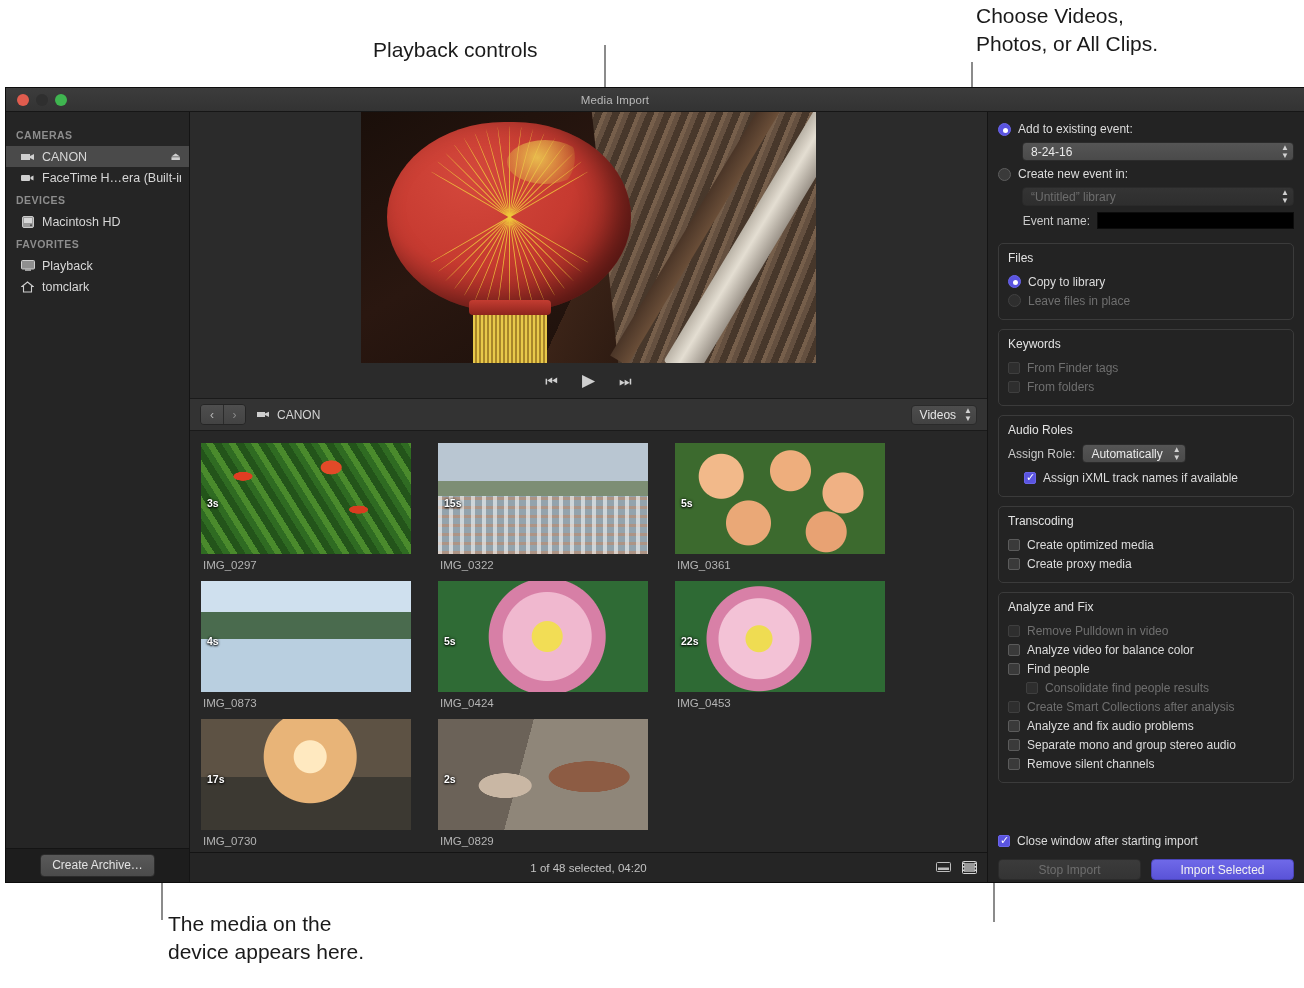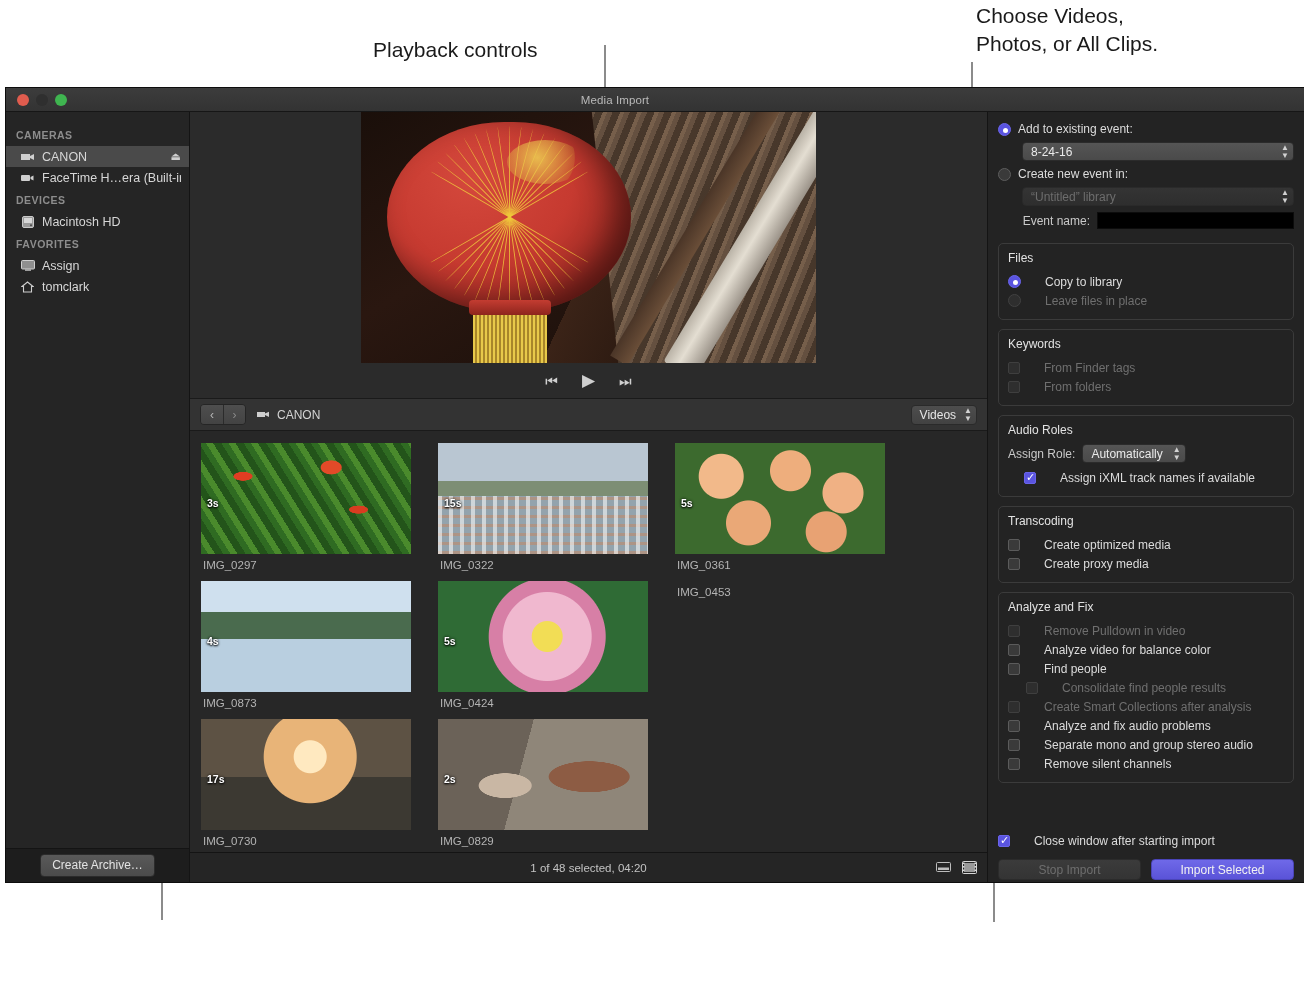--- a/index.html
+++ b/index.html
@@ -346,21 +346,21 @@
   .field-label { color: #c9c9c9; }
   .textfield { background: #000; border: 1px solid #0c0c0c; height: 17px; flex: 1; }
 
   .group {
     border: 1px solid #3b3b3b;
     border-radius: 5px;
     padding: 7px 9px 9px 9px;
     margin-bottom: 9px;
   }
   .group-title { font-size: 12px; color: #e2e2e2; margin-bottom: 7px; }
-  .chk-row { display: flex; align-items: center; gap: 24px; height: 19px; }
+  .chk-row { display: flex; align-items: center; gap: 7px; height: 19px; }
   .chk {
     width: 12px; height: 12px; border-radius: 2px;
     border: 1px solid #5b5b5b; background: #3a3a3a; flex: none;
     position: relative;
   }
   .chk.on { background: #5a54e0; border-color: #6a64ea; }
   .chk.on::after {
     content:"✓"; position:absolute; left:1px; top:-2px;
     font-size: 11px; color: #fff; line-height: 12px;
   }
@@ -386,20 +386,22 @@
   <div class="callout" style="left:373px; top:36px;">Playback controls</div>
   <div class="leader v" style="left:604px; top:45px; height:321px;"></div>
   <div class="leader h" style="left:567px; top:364px; width:76px;"></div>
   <div class="leader v" style="left:567px; top:358px; height:8px;"></div>
   <div class="leader v" style="left:641px; top:358px; height:8px;"></div>
 
   <div class="callout" style="left:976px; top:2px;">Choose Videos,
 Photos, or All Clips.</div>
   <div class="leader v" style="left:971px; top:62px; height:340px;"></div>
 
+  <div class="callout" style="left:168px; top:910px;">The media on the
+device appears here.</div>
   <div class="leader v" style="left:161px; top:630px; height:290px;"></div>
   <div class="leader h" style="left:161px; top:630px; width:20px;"></div>
 
   <div class="leader v" style="left:993px; top:870px; height:52px;"></div>
   <div class="leader h" style="left:975px; top:870px; width:36px;"></div>
   <div class="leader v" style="left:975px; top:870px; height:10px;"></div>
   <div class="leader v" style="left:1009px; top:870px; height:10px;"></div>
 
   <div class="window">
 
@@ -451,21 +453,21 @@
           </div>
 
           <div class="sb-header">FAVORITES</div>
           <div class="sb-item">
             <span class="sb-ico">
               <svg width="14" height="11" viewBox="0 0 14 11">
                   <rect x="0.5" y="0.5" width="13" height="8.5" rx="1" fill="#8f8f8f" stroke="#cfcfcf"></rect>
                   <rect x="4" y="9.5" width="6" height="1.2" fill="#cfcfcf"></rect>
                 </svg>
             </span>
-            <span class="lbl">Assign</span>
+            <span class="lbl">Playback</span>
           </div>
           <div class="sb-item">
             <span class="sb-ico">
               <svg width="13" height="12" viewBox="0 0 13 12">
                   <path d="M6.5 1L12 5.5h-1.5V11h-8V5.5H1z" fill="none" stroke="#cfcfcf" stroke-width="1.1"></path>
                 </svg>
             </span>
             <span class="lbl">tomclark</span>
           </div>
         </div>
@@ -578,20 +580,24 @@
 
             <div class="cell">
               <div class="thumb">
                 <div class="art a-lotus1"></div>
                 <span class="badge">5s</span>
               </div>
               <div class="cap">IMG_0424</div>
             </div>
 
             <div class="cell">
+              <div class="thumb">
+                <div class="art a-lotus2"></div>
+                <span class="badge">22s</span>
+              </div>
               <div class="cap">IMG_0453</div>
             </div>
 
             <div class="cell">
               <div class="thumb">
                 <div class="art a-sunset"></div>
                 <span class="badge">17s</span>
               </div>
               <div class="cap">IMG_0730</div>
             </div>

